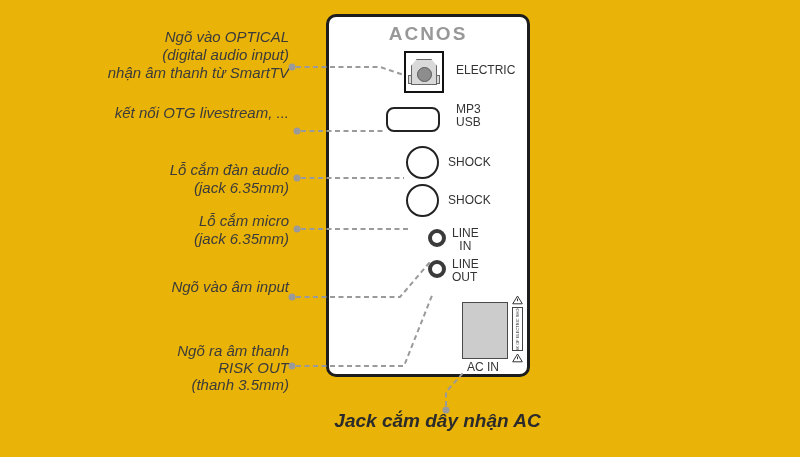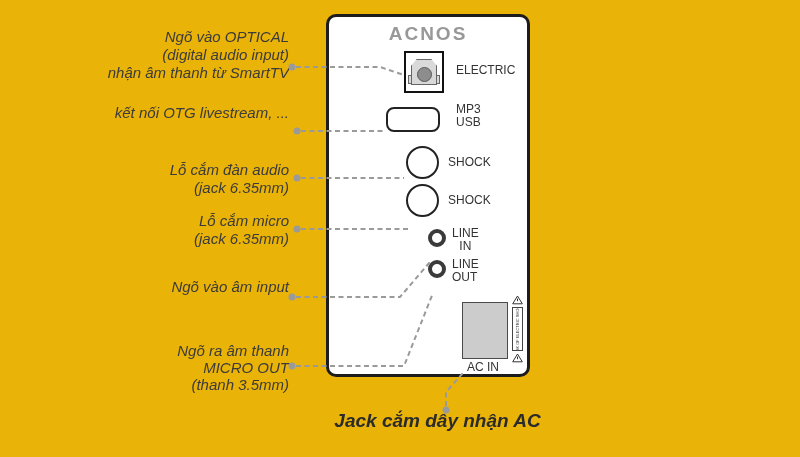--- a/index.html
+++ b/index.html
@@ -107,21 +107,21 @@
   </div>
   <div class="ann" style="top:212px">
     <div>Lỗ cắm micro</div>
     <div>(jack 6.35mm)</div>
   </div>
   <div class="ann" style="top:278px">
     <div>Ngõ vào âm input</div>
   </div>
   <div class="ann ann-tight" style="top:342px">
     <div>Ngõ ra âm thanh</div>
-    <div>MICRO OUT</div>
+    <div>RISK OUT</div>
     <div>(thanh 3.5mm)</div>
   </div>
   <div class="ann-bottom">Jack cắm dây nhận AC</div>
 
   <div class="panel">
     <div class="brand">ACNOS</div>
 
     <div class="optical-port">
       <div class="toslink"></div>
       <div class="tab tab-l"></div>

